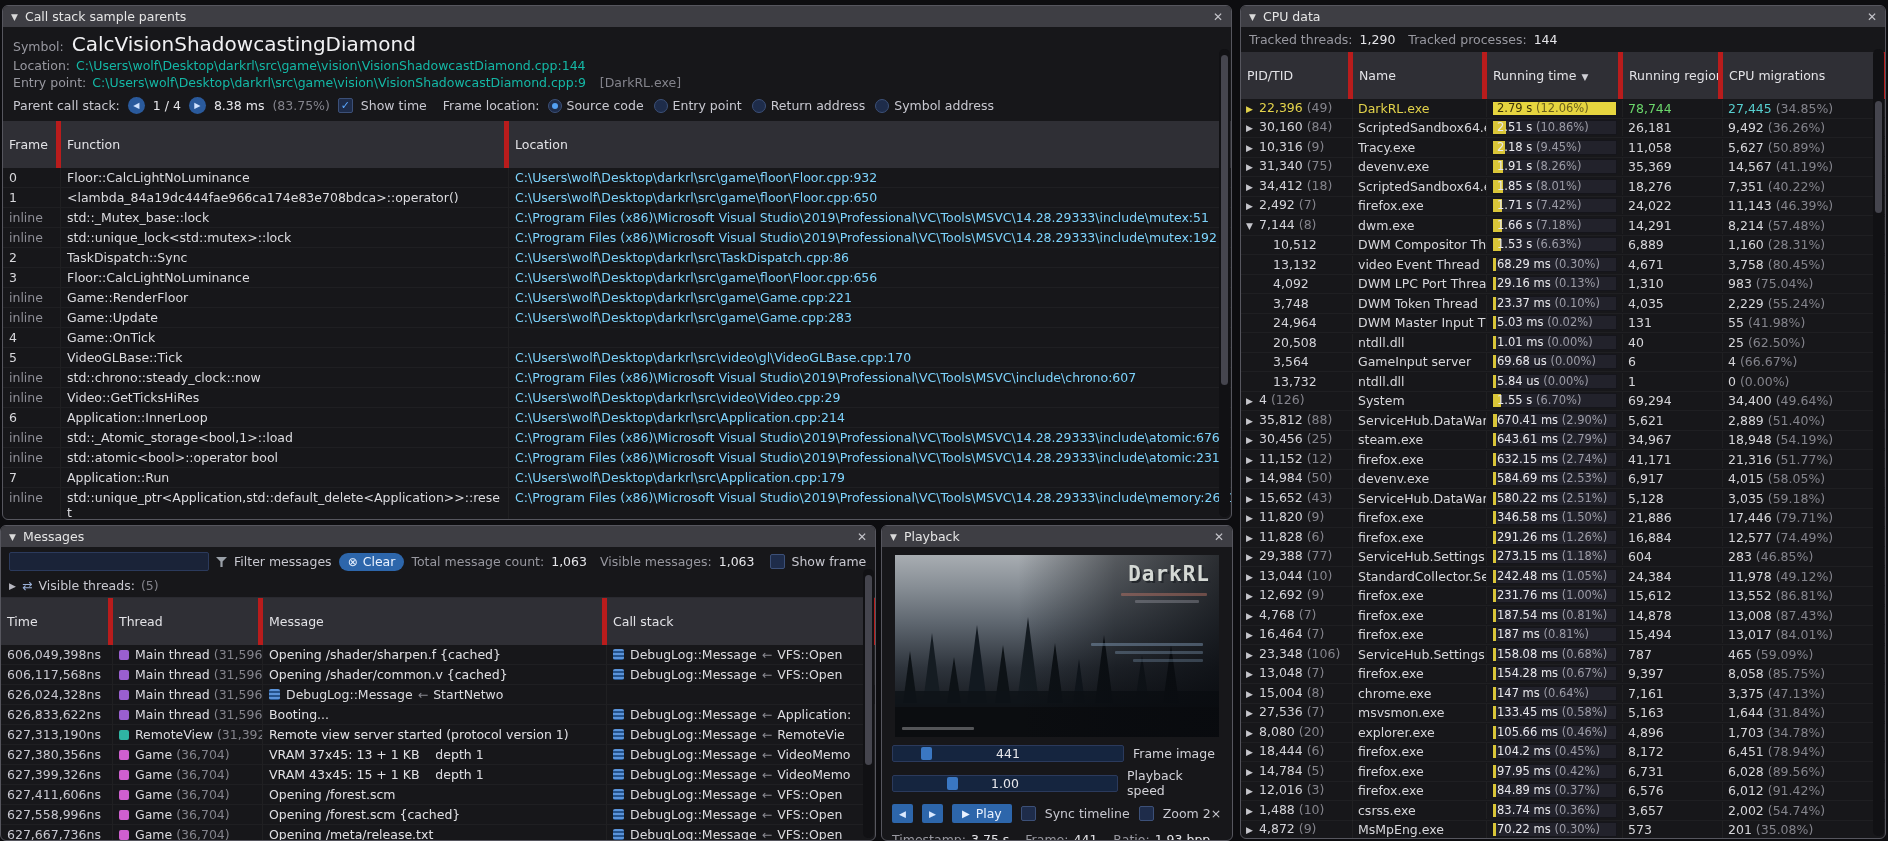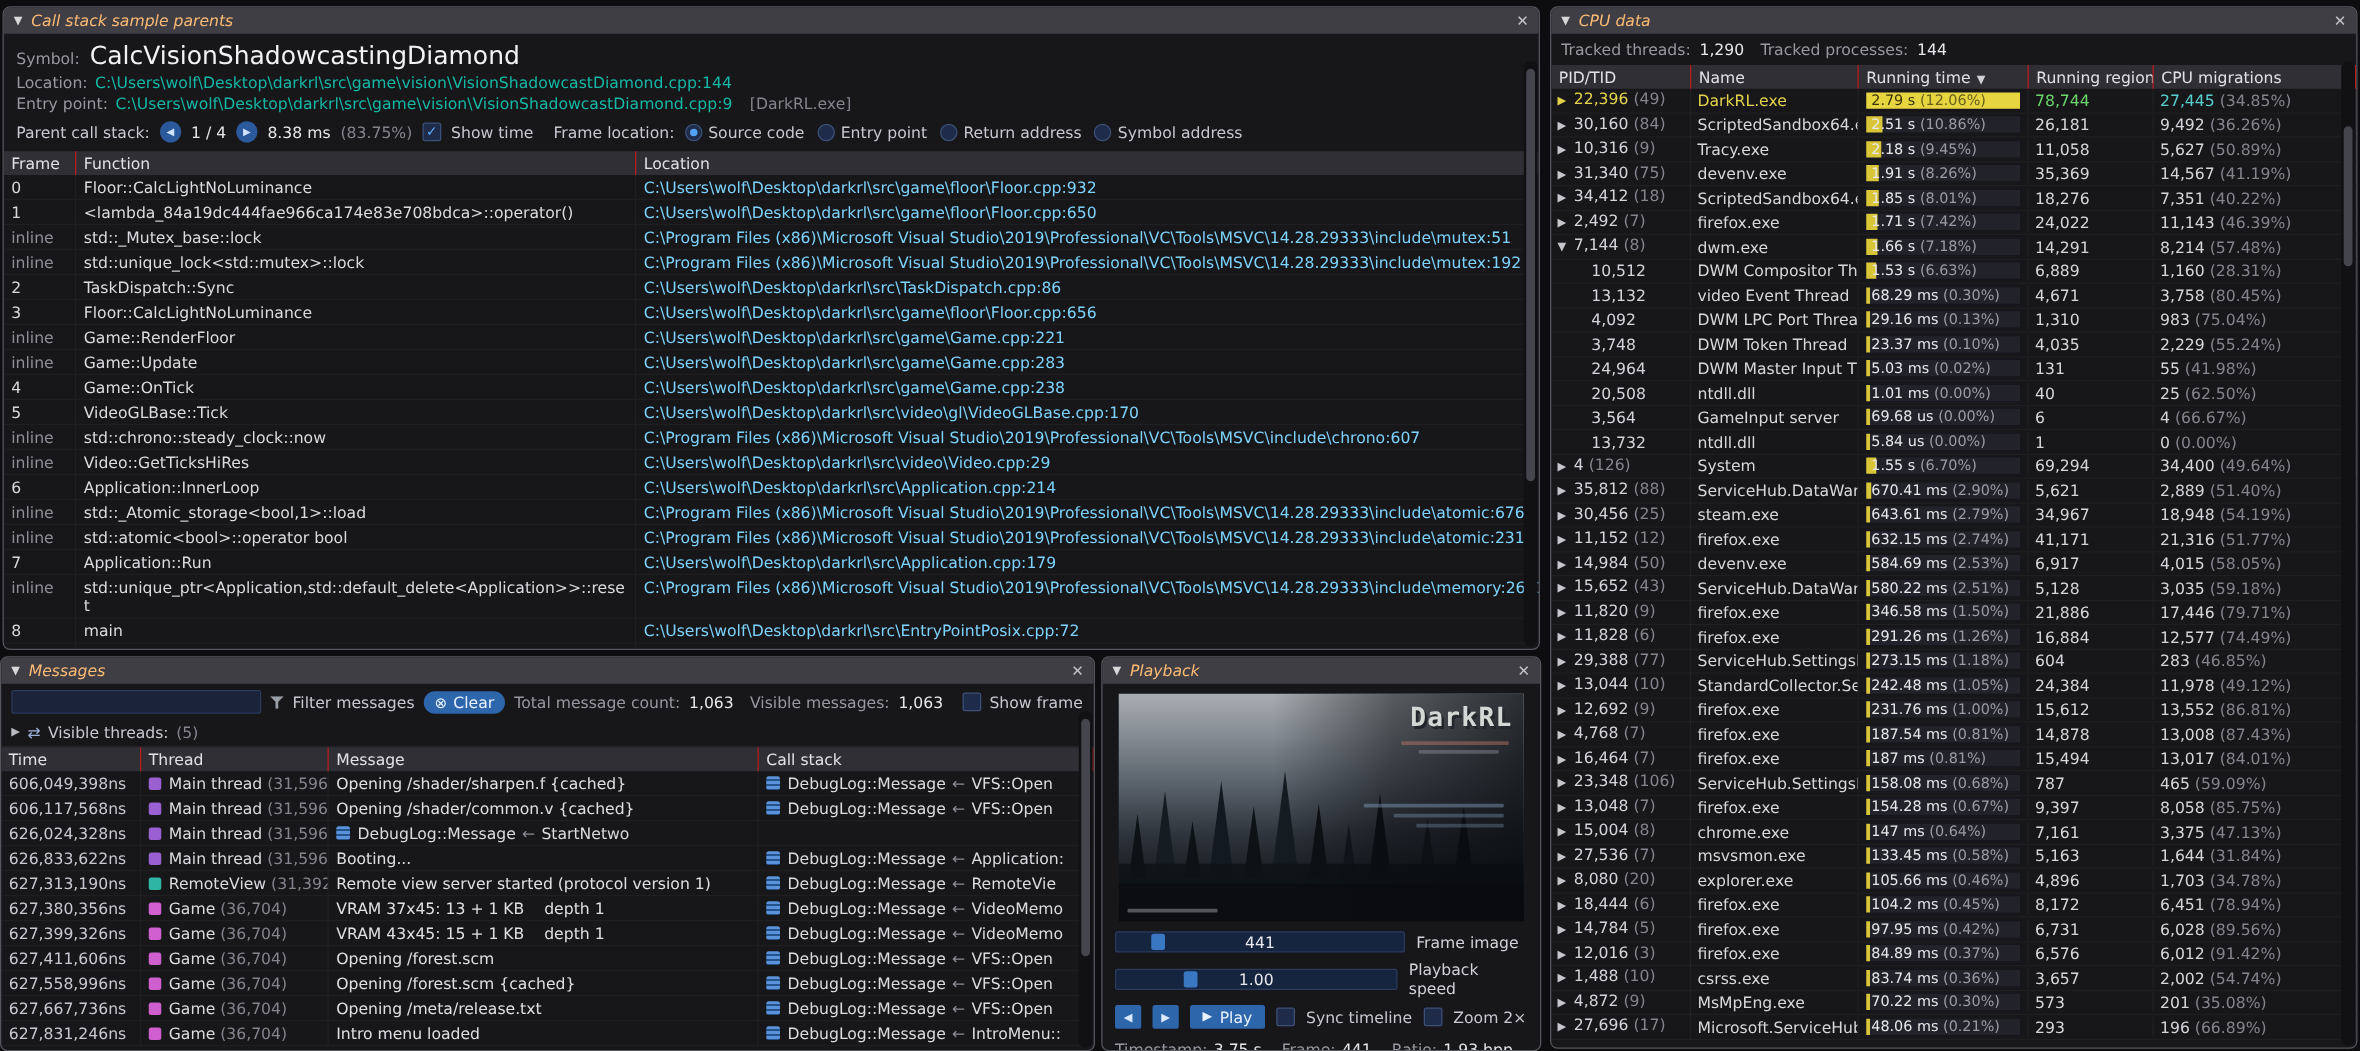--- a/index.html
+++ b/index.html
@@ -6,33 +6,33 @@
   * { margin:0; padding:0; box-sizing:border-box; }
   html,body { background:#000; }
   #desktop {
     position:relative; width:1888px; height:841px; overflow:hidden;
     background:#0d0d10; color:#dcdce0;
     font-family:"DejaVu Sans","Liberation Sans",sans-serif; font-size:12.5px;
   }
   .panel { position:absolute; background:#17171a; border:1px solid #56565e; border-radius:6px; overflow:hidden; display:flex; flex-direction:column; }
   .titlebar { height:21px; background:#3e3e44; display:flex; align-items:center; gap:7px; padding:0 8px; flex:none; }
   .tb-arrow { font-size:9px; color:#d8d8d8; cursor:pointer; }
-  .tb-title { color:#fdba74;font-style:italic; }
+  .tb-title { color:#e5e5e5; }
   .tb-close { margin-left:auto; color:#c4c4ca; font-size:12px; cursor:pointer; }
   .panel-body { flex:1; display:flex; flex-direction:column; overflow:hidden; position:relative; }
 
   .lbl { color:#9898a0; }
   .lbl2 { color:#c8c8d0; }
   .val { color:#e6e6ea; }
   .dim { color:#84848c; }
 
   
   .thead, .trow { display:grid; }
   .thead { background:#2f2f35; flex:none; }
-  .th { padding:2px 6px; border-right:1px solid #b91c1c; color:#e2e2e6; white-space:nowrap; overflow:hidden; }
+  .th { padding:16px 6px; border-right:5px solid #b91c1c; color:#e2e2e6; white-space:nowrap; overflow:hidden; }
   .tbody { flex:1; overflow:hidden; }
   .trow { border-bottom:1px solid rgba(255,255,255,0.035); }
   .td { padding:2px 6px; border-right:1px solid rgba(255,255,255,0.04); overflow:hidden; white-space:nowrap; line-height:15px; }
 
   
   .circle-btn { width:17px; height:17px; border-radius:50%; background:#2a5a9c; border:none; color:#cfe2ff; font-size:8px; display:inline-flex; align-items:center; justify-content:center; cursor:pointer; flex:none; }
   .checkbox { width:15px; height:15px; background:#1e2c4a; border:1px solid #3c5078; border-radius:2px; display:inline-flex; align-items:center; justify-content:center; color:#5aa7ff; font-size:11px; cursor:pointer; flex:none; }
   .radio { width:14px; height:14px; border-radius:50%; background:#1e2c4a; border:1px solid #3c5078; display:inline-block; position:relative; cursor:pointer; flex:none; }
   .radio.sel::after { content:""; position:absolute; inset:3px; border-radius:50%; background:#53a0f4; }
   .radio-item { display:inline-flex; align-items:center; gap:5px; margin-right:10px; }
@@ -219,21 +219,20 @@
             <div class="td c-loc">C:\Users\wolf\Desktop\darkrl\src\game\Game.cpp:221</div>
           </div>
           <div class="trow cs-grid">
             <div class="td c-frame inl">inline</div>
             <div class="td c-func">Game::Update</div>
             <div class="td c-loc">C:\Users\wolf\Desktop\darkrl\src\game\Game.cpp:283</div>
           </div>
           <div class="trow cs-grid">
             <div class="td c-frame">4</div>
             <div class="td c-func">Game::OnTick</div>
-            <div class="td c-loc">C:\Users\wolf\Desktop\darkrl\src\game\Game.cpp:238</div>
           </div>
           <div class="trow cs-grid">
             <div class="td c-frame">5</div>
             <div class="td c-func">VideoGLBase::Tick</div>
             <div class="td c-loc">C:\Users\wolf\Desktop\darkrl\src\video\gl\VideoGLBase.cpp:170</div>
           </div>
           <div class="trow cs-grid">
             <div class="td c-frame inl">inline</div>
             <div class="td c-func">std::chrono::steady_clock::now</div>
             <div class="td c-loc">C:\Program Files (x86)\Microsoft Visual Studio\2019\Professional\VC\Tools\MSVC\include\chrono:607</div>

